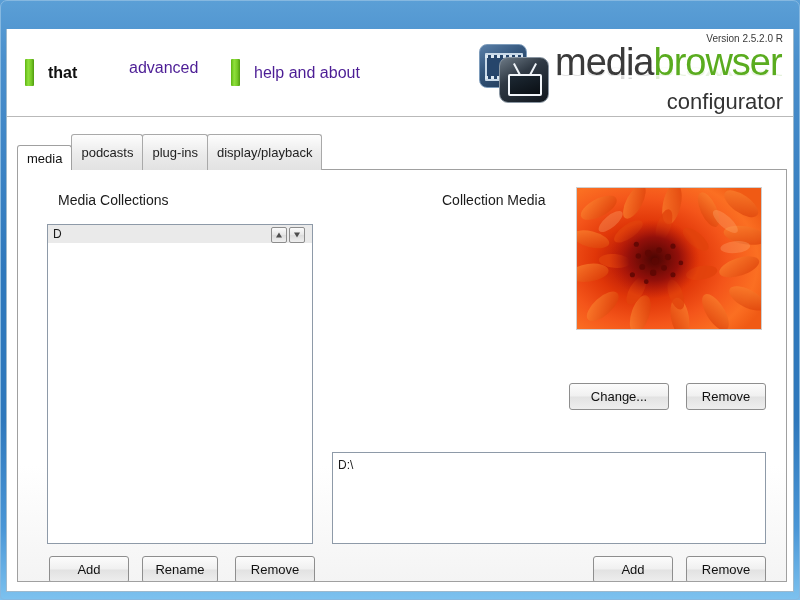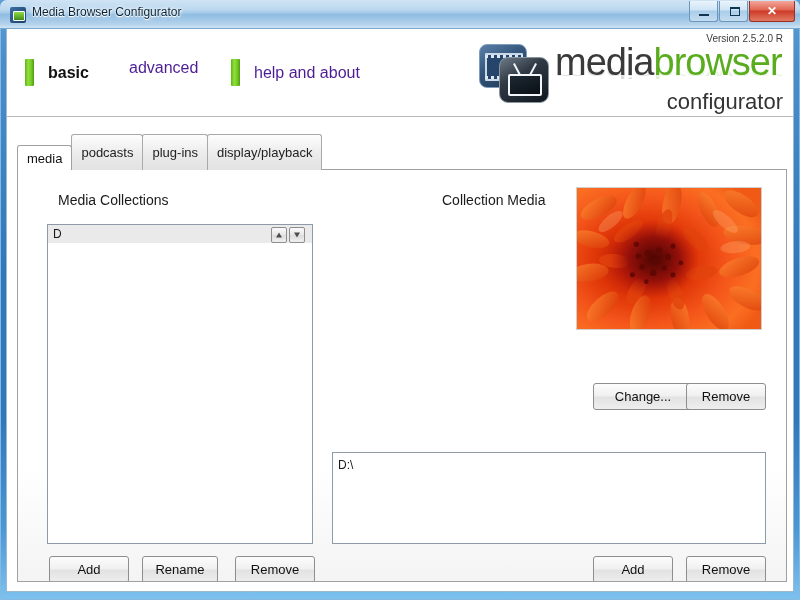--- a/index.html
+++ b/index.html
@@ -389,43 +389,28 @@
     color: #1a1a1a;
     line-height: 16px;
     white-space: nowrap;
   }
 </style>
 </head>
 <body>
 
 <div class="window">
 
-  <div class="titlebar">
-    <div class="title-icon"></div>
-    <div class="title-text">Media Browser Configurator</div>
-    <div class="wincontrols">
-      <div class="wbtn min">
-        <div class="minline"></div>
-      </div>
-      <div class="wbtn max">
-        <div class="maxbox"></div>
-      </div>
-      <div class="wbtn close">
-        <span class="glyph">✕</span>
-      </div>
-    </div>
-  </div>
 
   <div class="client">
 
     <div class="header">
 
       <div class="navgroup" style="left:18px; top:30px;">
         <div class="greenbar"></div>
-        <div class="navlabel active">basic</div>
+        <div class="navlabel active">that</div>
       </div>
 
       <div class="navgroup" style="left:122px; top:30px;">
         <div class="navlabel">advanced</div>
       </div>
 
       <div class="navgroup" style="left:224px; top:30px;">
         <div class="greenbar"></div>
         <div class="navlabel">help and about</div>
       </div>
@@ -553,21 +538,21 @@
               <circle cx="70" cy="95" r="2.4"></circle>
           </g>
           <g opacity="0.3" fill="#ffb47a">
             <ellipse cx="150" cy="34" rx="16" ry="6" transform="rotate(42 150 34)"></ellipse>
             <ellipse cx="160" cy="60" rx="15" ry="6" transform="rotate(-5 160 60)"></ellipse>
             <ellipse cx="34" cy="34" rx="15" ry="6" transform="rotate(-40 34 34)"></ellipse>
           </g>
         </svg>
       </div>
 
-      <div class="btn" style="left:575px; top:213px; width:100px;">Change...</div>
+      <div class="btn" style="left:551px; top:213px; width:100px;">Change...</div>
       <div class="btn" style="left:668px; top:213px; width:80px;">Remove</div>
 
 
       <div class="textarea" style="left:314px; top:282px; width:434px; height:92px;">
         <div class="tline">D:\</div>
       </div>
 
       <div class="btn" style="left:575px; top:386px; width:80px;">Add</div>
       <div class="btn" style="left:668px; top:386px; width:80px;">Remove</div>
 

